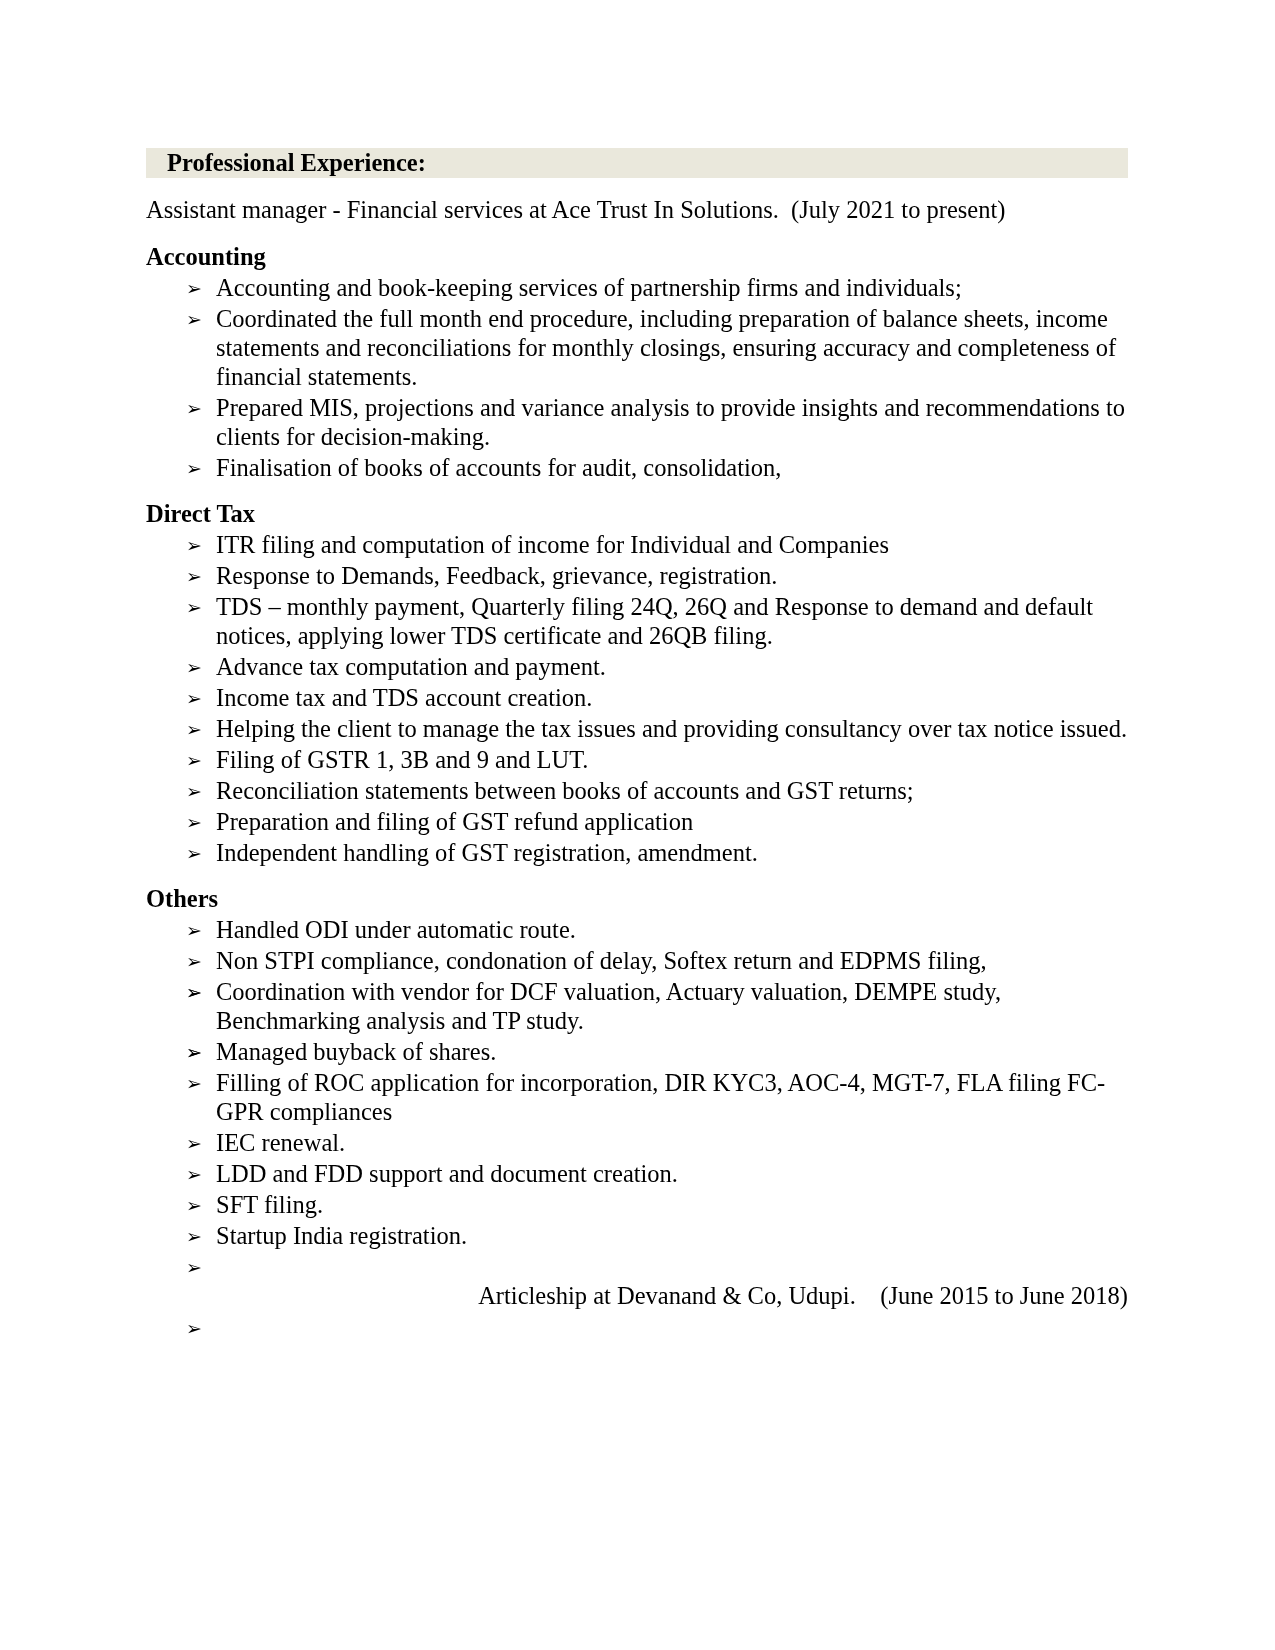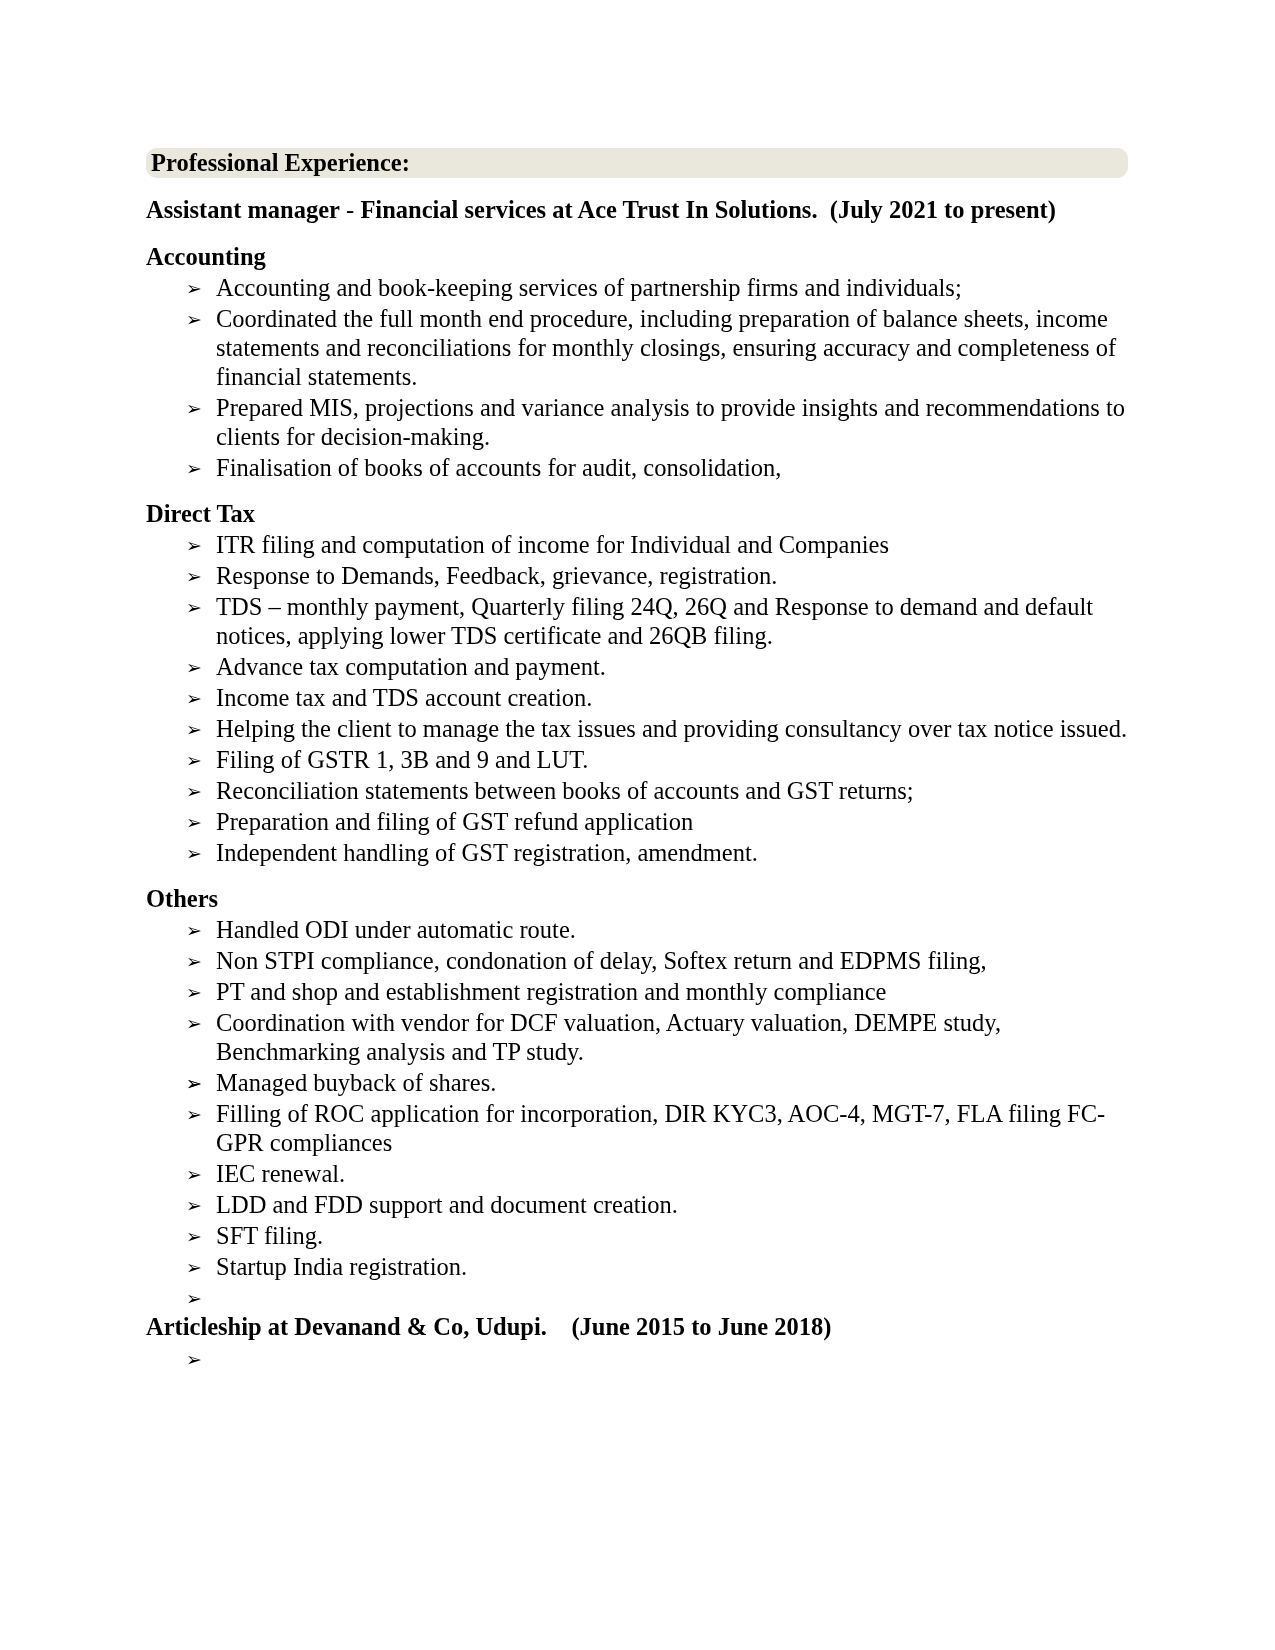--- a/index.html
+++ b/index.html
@@ -19,32 +19,31 @@
   .content {
     position: absolute;
     left: 146px;
     top: 148px;
     width: 982px;
   }
   .hl-bar {
     background: #EAE8DC;
     min-height: 30px;
     line-height: 30px;
-    padding-left: 5px;
+    padding-left: 21px;
     font-weight: bold;
     font-size: 24.5px;
     margin-bottom: 17px;
-    border-radius: 11px;
   }
   .job-title {
     font-size: 24.5px;
     line-height: 30px;
     white-space: pre-wrap;
   }
-  .b { font-weight: bold; }
+  .b { font-weight: normal; }
   .group-heading {
     font-size: 24.5px;
     font-weight: bold;
     line-height: 30px;
     margin-top: 17px;
   }
   ul.blist {
     list-style: none;
     margin: 0;
     padding: 0;
@@ -57,21 +56,21 @@
     margin: 1px 0 2px 0;
   }
   .blt {
     position: absolute;
     left: 40px;
     top: 2px;
     font-family: "DejaVu Sans", sans-serif;
     font-size: 19px;
     line-height: 27px;
   }
-  .job2 { margin-top: 31px; }
+  .job2 { margin-top: 31px; text-align: right; }
 </style>
 </head>
 <body>
 
 <div class="page">
   <div class="content">
 
     <div class="hl-bar">
       <span>Professional Experience:</span>
     </div>
@@ -101,21 +100,21 @@
         <li><span class="blt">➢</span><span>Filing of GSTR 1, 3B and 9 and LUT.</span></li>
         <li><span class="blt">➢</span><span>Reconciliation statements between books of accounts and GST returns;</span></li>
         <li><span class="blt">➢</span><span>Preparation and filing of GST refund application</span></li>
         <li><span class="blt">➢</span><span>Independent handling of GST registration, amendment.</span></li>
       </ul>
 
       <div class="group-heading">Others</div>
       <ul class="blist">
         <li><span class="blt">➢</span><span>Handled ODI under automatic route.</span></li>
         <li><span class="blt">➢</span><span>Non STPI compliance, condonation of delay, Softex return and EDPMS filing,</span></li>
-        <li><span class="blt">➢</span><span>PT and shop and establishment registration and monthly compliance</span></li>
+        <li><span class="blt">➢</span></li>
         <li><span class="blt">➢</span><span>Coordination with vendor for DCF valuation, Actuary valuation, DEMPE study, Benchmarking analysis and TP study.</span></li>
         <li><span class="blt">➢</span></li>
         <li><span class="blt">➢</span><span>Managed buyback of shares.</span></li>
         <li><span class="blt">➢</span><span>Filling of ROC application for incorporation, DIR KYC3, AOC-4, MGT-7, FLA filing FC-GPR compliances</span></li>
         <li><span class="blt">➢</span><span>IEC renewal.</span></li>
         <li><span class="blt">➢</span><span>LDD and FDD support and document creation.</span></li>
         <li><span class="blt">➢</span><span>SFT filing.</span></li>
         <li><span class="blt">➢</span><span>Startup India registration.</span></li>
         <li><span class="blt">➢</span></li>
       </ul>

